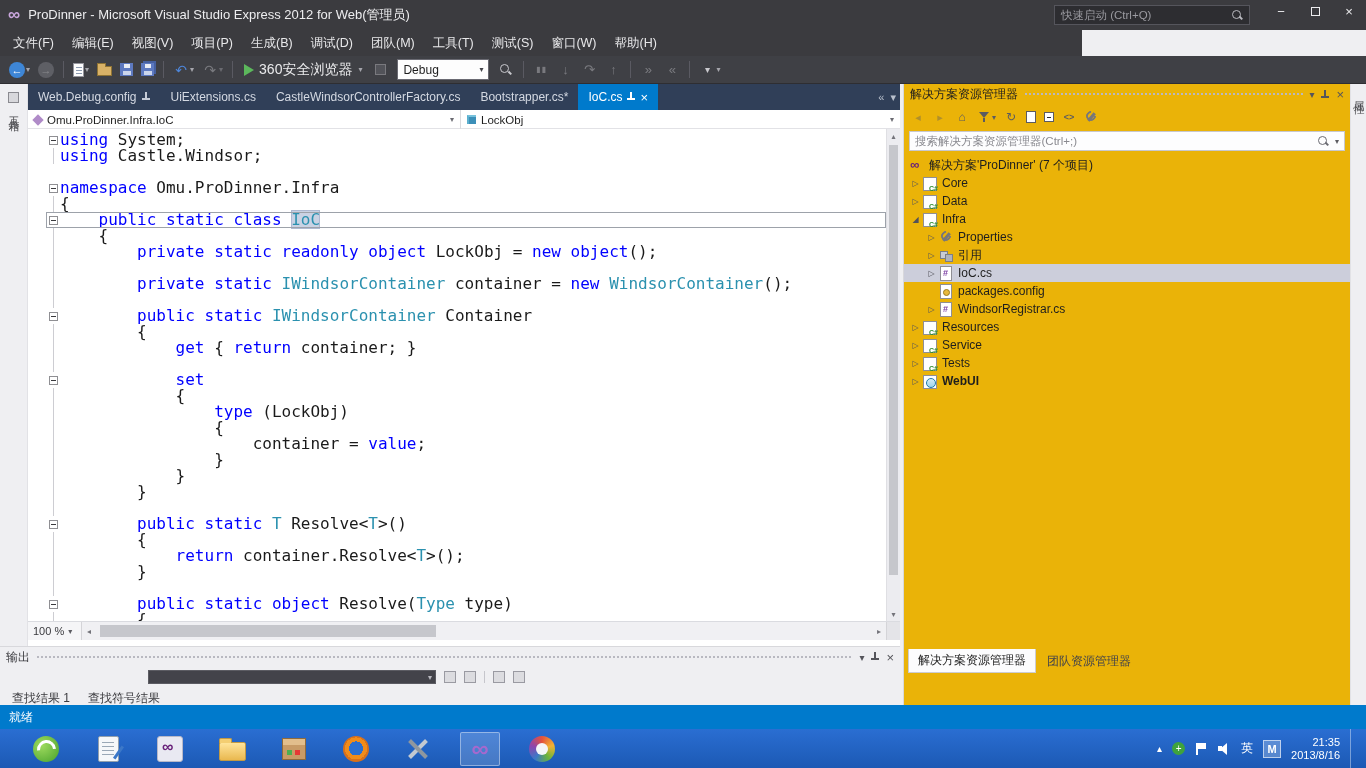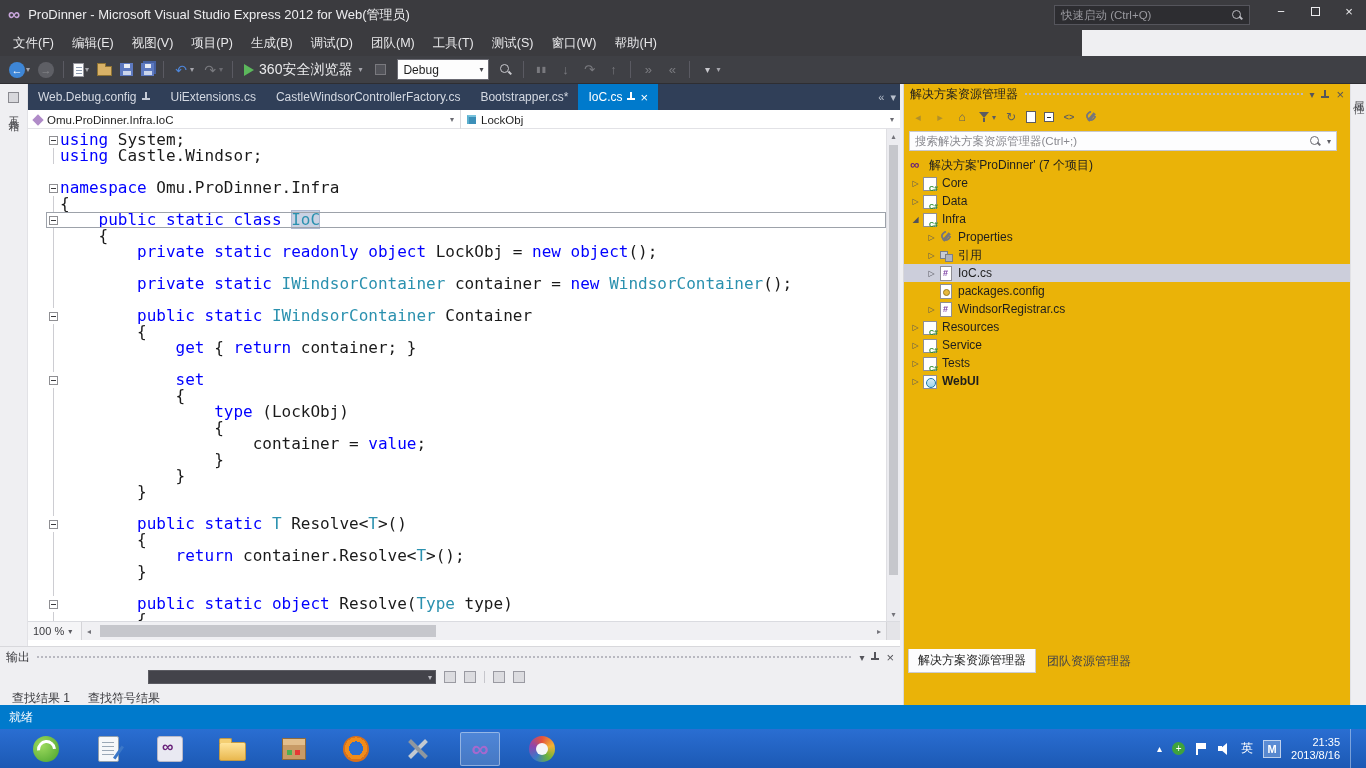--- a/index.html
+++ b/index.html
@@ -149,21 +149,21 @@
 .sgi-home::before{content:"⌂";font-size:12px}
 .sgi-filter::before{content:"";width:0;height:0;border-left:5px solid transparent;border-right:5px solid transparent;border-top:6px solid #5B5B61;position:absolute;top:2px;left:2px}
 .sgi-filter::after{content:"";position:absolute;left:6px;top:8px;width:2px;height:4px;background:#5B5B61}
 .sgi-refresh::before{content:"↻";font-size:12px}
 .sgi-show-all-files{border:1px solid #5B5B61;background:#fff;width:10px;height:12px}
 .sgi-collapse-all{border:1px solid #5B5B61;background:#fff;width:10px;height:10px}
 .sgi-collapse-all::after{content:"";position:absolute;left:2px;right:2px;top:4px;height:1px;background:#2A2A2E}
 .sgi-view-code::before{content:"<>";font-size:9px;font-weight:bold}
 .sgi-properties::before{content:"";position:absolute;left:6px;top:2px;width:3px;height:10px;background:#76767C;transform:rotate(40deg)}
 .sgi-properties::after{content:"";position:absolute;left:2px;top:1px;width:6px;height:6px;border:2px solid #76767C;border-radius:50%;border-right-color:transparent;transform:rotate(-45deg)}
-#se-search{margin:2px 13px 4px 5px;height:20px;background:#FDFDFE;border:1px solid #C8C8CE;display:flex;align-items:center;padding:0 5px;gap:5px}
+#se-search{margin:2px 5px 4px 5px;height:20px;background:#FDFDFE;border:1px solid #C8C8CE;display:flex;align-items:center;padding:0 5px;gap:5px}
 #se-search-placeholder{flex:1;color:#8A8A90;font-size:11.5px;white-space:nowrap;overflow:hidden}
 #se-search .mag::before{border-color:#6B6B72}
 #se-search .mag::after{background:#6B6B72}
 #se-tree{position:absolute;left:0;top:72px;width:447px;bottom:80px;overflow:hidden}
 .tree-row{display:flex;align-items:center;height:18px;font-size:12px;color:#1E1E1E;cursor:default;white-space:nowrap}
 .tree-row.selected{background:var(--selection,#cccedb)}
 .tree-arrow{width:13px;flex:none;font-size:8px;color:#52525A;display:inline-flex;justify-content:center}
 .tree-label{margin-left:1px}
 .tree-label.bold{font-weight:bold}
 .ti{position:relative;width:16px;height:16px;margin-right:3px;flex:none;display:inline-block}

